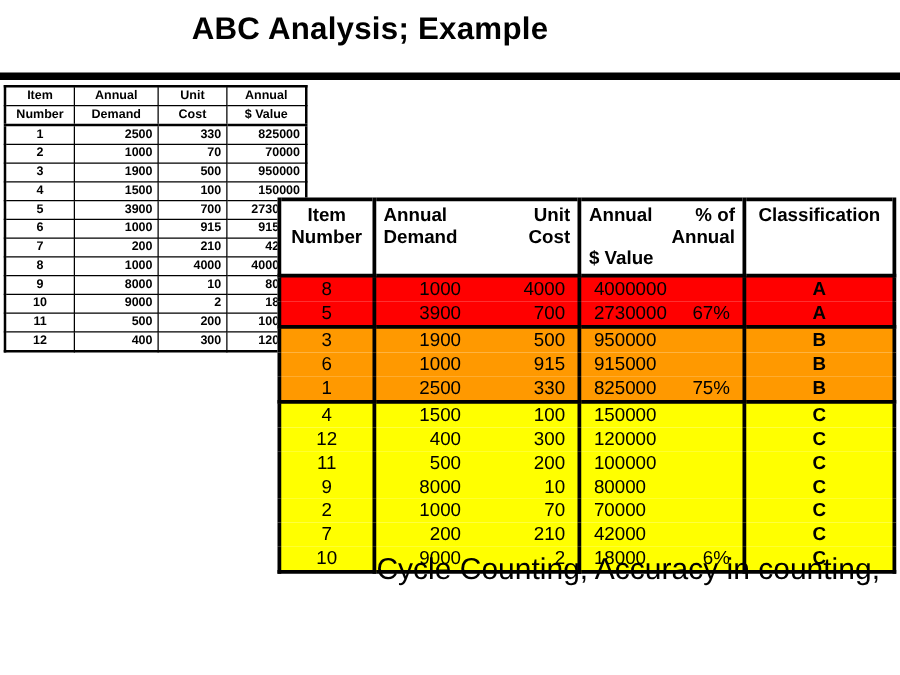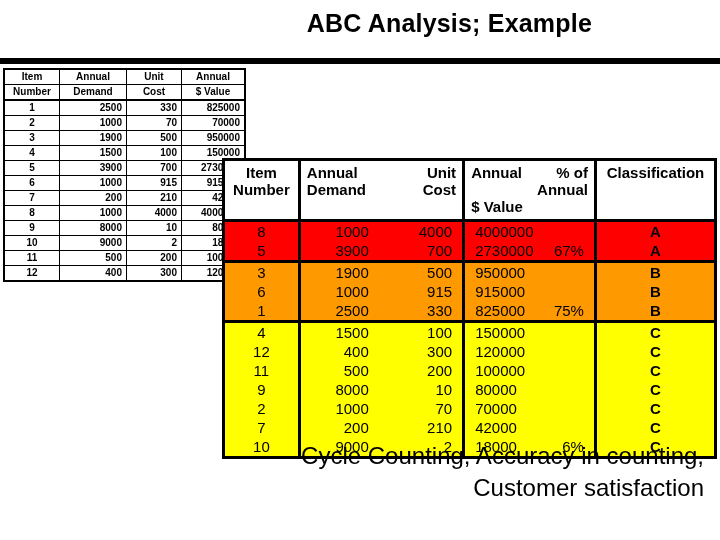--- a/index.html
+++ b/index.html
@@ -16,21 +16,21 @@
     font-family: "Liberation Sans", sans-serif;
     color: #000000;
   }
 
   
   #slide-title {
     position: absolute;
     left: 0;
     top: 8px;
     width: 592px;
-    text-align: right;
+    text-align: center;
     font-size: 25px;
     font-weight: bold;
     letter-spacing: 0.2px;
     line-height: 30px;
   }
 
   
   #title-rule {
     position: absolute;
     left: 0;
@@ -490,14 +490,13 @@
             </div>
           </td>
           <td class="ct-cls">C</td>
         </tr>
       </tbody>
   </table>
 </div>
 
 <div id="caption">
   <div class="line1">Cycle Counting, Accuracy in counting,</div>
-  <div class="line2">Customer satisfaction</div>
 </div>
 
 </body></html>

